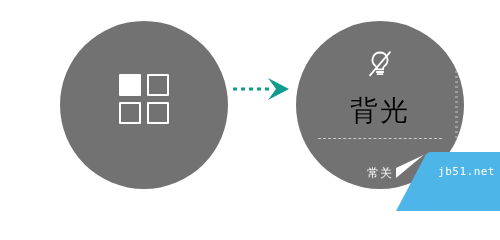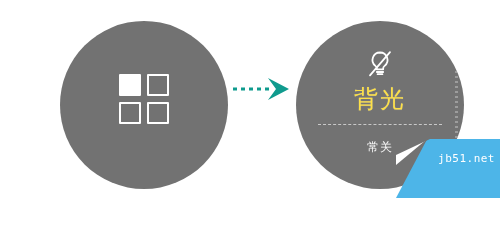--- a/index.html
+++ b/index.html
@@ -100,41 +100,41 @@
     box-sizing: border-box;
   }
   .bulb-icon {
     width: 34px;
     height: 34px;
     margin-bottom: 2px;
   }
   .bulb-icon svg { display: block; }
 
   .backlight-title {
-    color: #fde047;
-    font-size: 24px;
+    color: #000000;
+    font-size: 28px;
     line-height: 1;
     letter-spacing: 2px;
-    margin-top: 4px;
+    margin-top: 14px;
     text-shadow: 0 0 1px rgba(255,255,255,0.35);
   }
 
   .divider {
     width: 124px;
     height: 0;
     margin-top: 13px;
     border-top: 1px dashed rgba(255,255,255,0.62);
   }
 
   .backlight-status {
     color: #ffffff;
     font-size: 12px;
     line-height: 1;
     letter-spacing: 1px;
-    margin-top: 16px;
+    margin-top: 28px;
     opacity: 0.95;
   }
 
   
   .scroll-indicator {
     position: absolute;
     right: 6px;
     top: 40px;
     width: 3px;
     height: 88px;
@@ -144,21 +144,21 @@
       rgba(255,255,255,0.30) 2px,
       rgba(255,255,255,0) 2px,
       rgba(255,255,255,0) 5px
     );
   }
 
   
   #watermark {
     position: absolute;
     right: 0;
-    bottom: 13px;
+    bottom: 0;
     width: 104px;
     height: 59px;
     overflow: hidden;
   }
   .wm-blue {
     position: absolute;
     inset: 0;
     background: #4db5e8;
     clip-path: polygon(30% 0%, 100% 0%, 100% 100%, 0% 100%);
   }

